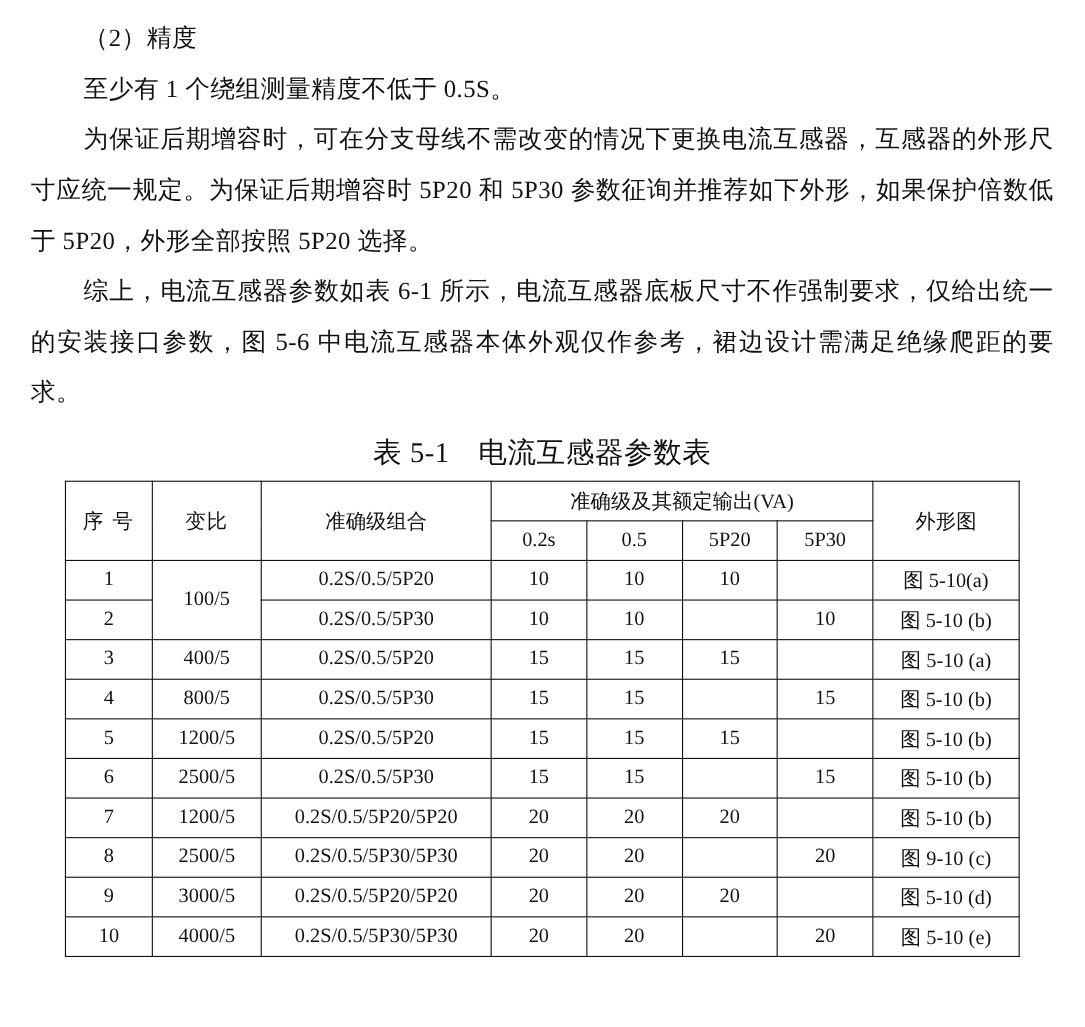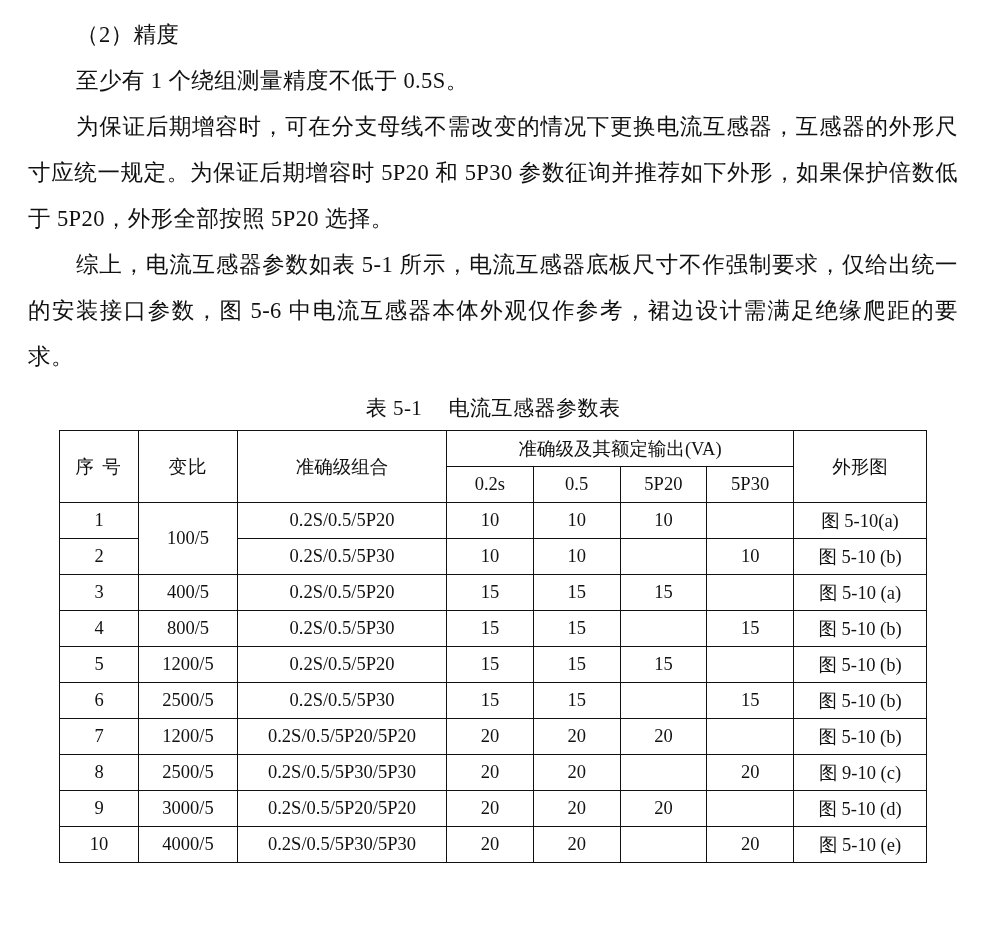--- a/index.html
+++ b/index.html
@@ -31,21 +31,21 @@
     margin: 0;
   }
   .para.first {
     margin-top: 4px;
   }
   .indent2 {
     text-indent: 48px;
   }
   .table-caption {
     text-align: center;
-    font-size: 21px;
+    font-size: 26px;
     margin: 14px 0 8px 0;
     letter-spacing: 0.5px;
   }
   .table-caption .cap-gap {
     display: inline-block;
     width: 26px;
   }
   table.param {
     border-collapse: collapse;
     margin: 0 auto;
@@ -87,21 +87,21 @@
 <body>
 
 <div class="page">
 
   <p class="para first indent2">（2）精度</p>
 
   <p class="para indent2">至少有 1 个绕组测量精度不低于 0.5S。</p>
 
   <p class="para indent2">为保证后期增容时，可在分支母线不需改变的情况下更换电流互感器，互感器的外形尺寸应统一规定。为保证后期增容时 5P20 和 5P30 参数征询并推荐如下外形，如果保护倍数低于 5P20，外形全部按照 5P20 选择。</p>
 
-  <p class="para indent2">综上，电流互感器参数如表 5-1 所示，电流互感器底板尺寸不作强制要求，仅给出统一的安装接口参数，图 5-6 中电流互感器本体外观仅作参考，裙边设计需满足绝缘爬距的要求。</p>
+  <p class="para indent2">综上，电流互感器参数如表 6-1 所示，电流互感器底板尺寸不作强制要求，仅给出统一的安装接口参数，图 5-6 中电流互感器本体外观仅作参考，裙边设计需满足绝缘爬距的要求。</p>
 
   <div class="table-caption">
     <span>表 5-1</span><span class="cap-gap"></span><span>电流互感器参数表</span>
   </div>
 
   <table class="param">
     <thead>
       <tr class="hdr-row1">
         <th class="h-seq" rowspan="2">序 号</th>
         <th class="h-ratio" rowspan="2">变比</th>

